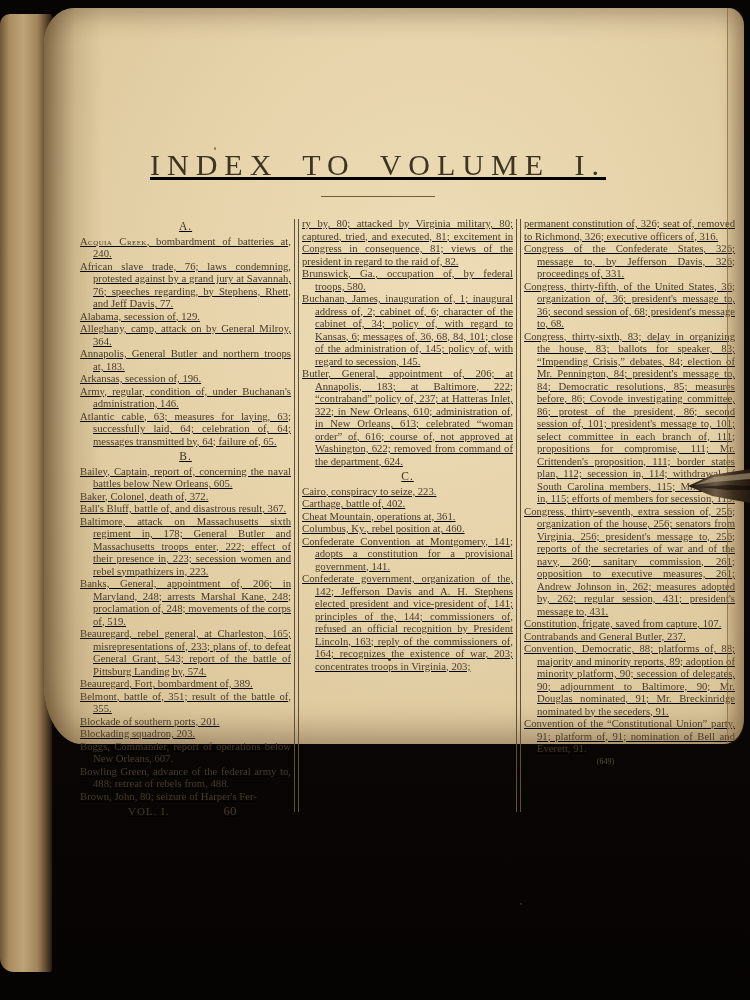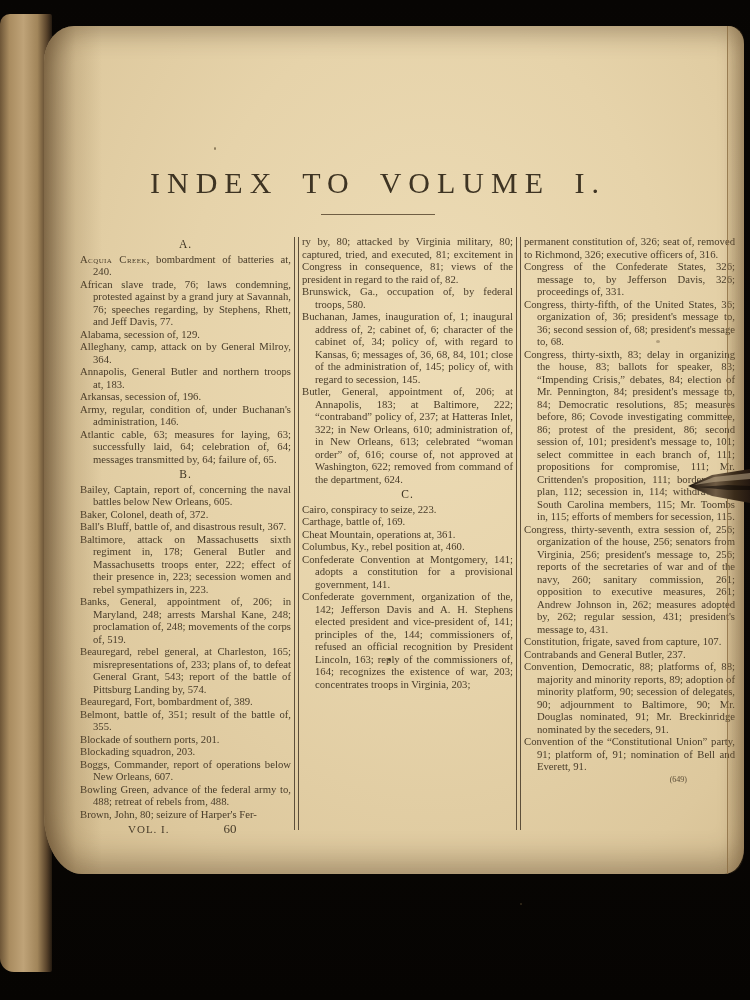--- a/index.html
+++ b/index.html
@@ -14,24 +14,25 @@
 
   
   .left-edge{
     position:absolute;left:0;top:14px;width:52px;height:958px;
     background:linear-gradient(90deg,#6e5637 0%,#a98c60 18%,#bfa378 45%,#a1855a 72%,#57422a 90%,#241a10 100%);
     border-radius:10px 2px 2px 14px;
   }
 
   
   .page{
-    position:absolute;left:44px;top:26px;width:700px;height:848px;
+    position:absolute;left:44px;top:8px;width:700px;height:736px;
     background:radial-gradient(ellipse at 55% 38%,#eddcb6 0%,#e6d3aa 45%,#ddc89d 78%,#d2bb8e 100%);
     border-radius:30px 16px 20px 38px / 36px 18px 26px 60px;
     box-shadow:inset 0 10px 22px rgba(60,40,18,.28), inset 0 -16px 26px rgba(70,48,22,.30);
+    text-decoration:underline;
   }
   .gutter-shadow{
     position:absolute;left:0;top:0;bottom:0;width:58px;
     background:linear-gradient(90deg,rgba(86,60,30,.55),rgba(120,90,50,.18) 55%,rgba(120,90,50,0));
     border-radius:30px 0 0 38px / 36px 0 0 60px;
   }
   .page-fold{
     position:absolute;right:0;top:0;bottom:0;width:16px;
     border-left:1px solid rgba(140,108,66,.7);
     background:linear-gradient(90deg,rgba(150,118,72,.14),rgba(110,82,45,.30));
@@ -52,21 +53,21 @@
   .col{flex:0 0 211px;font-size:10.7px;line-height:12.5px;text-align:justify;}
   .divider{flex:0 0 3px;border-left:1px solid #5d4f3a;border-right:1px solid #5d4f3a;margin:2px 3px 6px;}
   .col p{margin:0;}
   .col p.entry{text-indent:-13px;padding-left:13px;}
   .col p.continuation{text-indent:0;padding-left:0;}
   .col p.section{text-align:center;text-indent:0;padding-left:0;margin:3px 0 2px;font-size:11.5px;letter-spacing:1px;color:#3e3423;}
   .sc{font-variant:small-caps;letter-spacing:.4px;}
 
   .vol-footer{display:flex;margin-top:3px;padding-left:48px;font-size:11px;color:#473b29;letter-spacing:1px;}
   .vol-footer .pageno{margin-left:54px;font-size:13px;letter-spacing:0;}
-  .plate-footer{text-align:right;padding-right:48px;font-size:8px;color:#5a4c36;margin-top:1px;}
+  .plate-footer{text-align:center;padding-right:48px;font-size:8px;color:#5a4c36;margin-top:1px;}
 
   
   .pen{position:absolute;right:0;top:466px;width:62px;height:44px;}
   .pen svg{display:block;}
 
   .speck{position:absolute;border-radius:50%;background:#4c3d27;}
   .s1{left:388px;top:658px;width:3px;height:3px;}
   .s2{left:520px;top:903px;width:2px;height:2px;opacity:.7;}
   .s3{left:214px;top:147px;width:2px;height:3px;opacity:.6;}
   .s4{left:656px;top:340px;width:4px;height:3px;opacity:.35;}
@@ -117,21 +118,21 @@
           </div>
         </div>
       <div class="divider"></div>
       <div class="col">
           <p class="continuation">ry by, 80; attacked by Virginia military, 80; captured, tried, and executed, 81; excitement in Congress in consequence, 81; views of the president in regard to the raid of, 82.</p>
           <p class="entry">Brunswick, Ga., occupation of, by federal troops, 580.</p>
           <p class="entry">Buchanan, James, inauguration of, 1; inaugural address of, 2; cabinet of, 6; character of the cabinet of, 34; policy of, with regard to Kansas, 6; messages of, 36, 68, 84, 101; close of the administration of, 145; policy of, with regard to secession, 145.</p>
           <p class="entry">Butler, General, appointment of, 206; at Annapolis, 183; at Baltimore, 222; “contraband” policy of, 237; at Hatteras Inlet, 322; in New Orleans, 610; administration of, in New Orleans, 613; celebrated “woman order” of, 616; course of, not approved at Washington, 622; removed from command of the department, 624.</p>
           <p class="section">C.</p>
           <p class="entry">Cairo, conspiracy to seize, 223.</p>
-          <p class="entry">Carthage, battle of, 169.</p>
+          <p class="entry">Carthage, battle of, 402.</p>
           <p class="entry">Cheat Mountain, operations at, 361.</p>
           <p class="entry">Columbus, Ky., rebel position at, 460.</p>
           <p class="entry">Confederate Convention at Montgomery, 141; adopts a constitution for a provisional government, 141.</p>
           <p class="entry">Confederate government, organization of the, 142; Jefferson Davis and A. H. Stephens elected president and vice-president of, 141; principles of the, 144; commissioners of, refused an official recognition by President Lincoln, 163; reply of the commissioners of, 164; recognizes the existence of war, 203; concentrates troops in Virginia, 203;</p>
         </div>
       <div class="divider"></div>
       <div class="col">
           <p class="continuation">permanent constitution of, 326; seat of, removed to Richmond, 326; executive officers of, 316.</p>
           <p class="entry">Congress of the Confederate States, 326; message to, by Jefferson Davis, 326; proceedings of, 331.</p>
           <p class="entry">Congress, thirty-fifth, of the United States, 36; organization of, 36; president's message to, 36; second session of, 68; president's message to, 68.</p>

